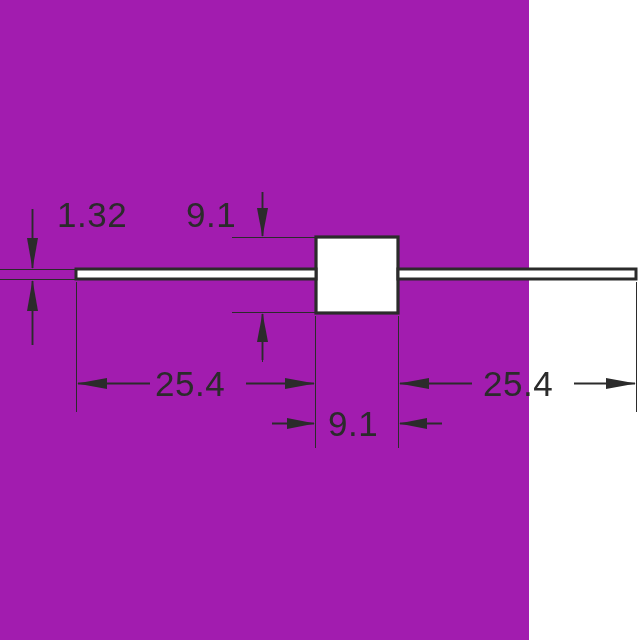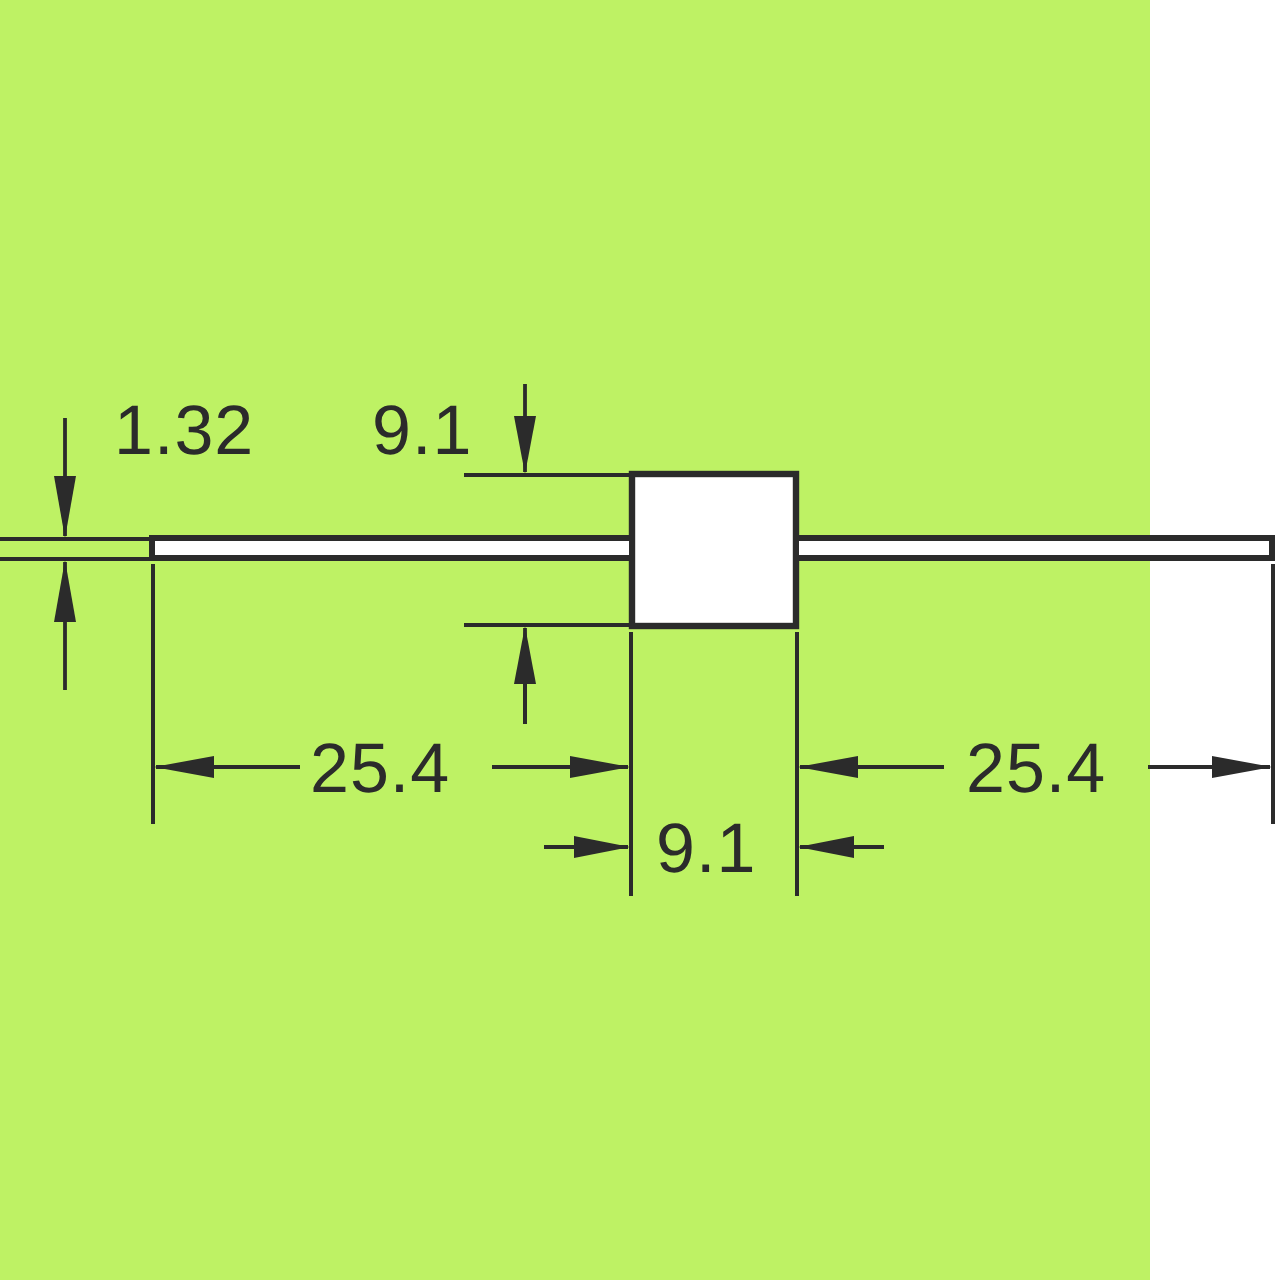--- a/index.html
+++ b/index.html
@@ -8,23 +8,23 @@
     background: #ffffff;
   }
   body {
     width: 640px;
     height: 640px;
     font-family: "Liberation Sans", sans-serif;
     overflow: hidden;
   }
   #drawing-root {
     position: relative;
-    width: 575px;
+    width: 529px;
     height: 640px;
-    background: #bef264;
+    background: #a21caf;
   }
   svg#package-drawing {
     display: block;
     width: 640px;
     height: 640px;
   }
   .outline {
     fill: #ffffff;
     stroke: #2b2b2b;
     stroke-width: 3.2;

